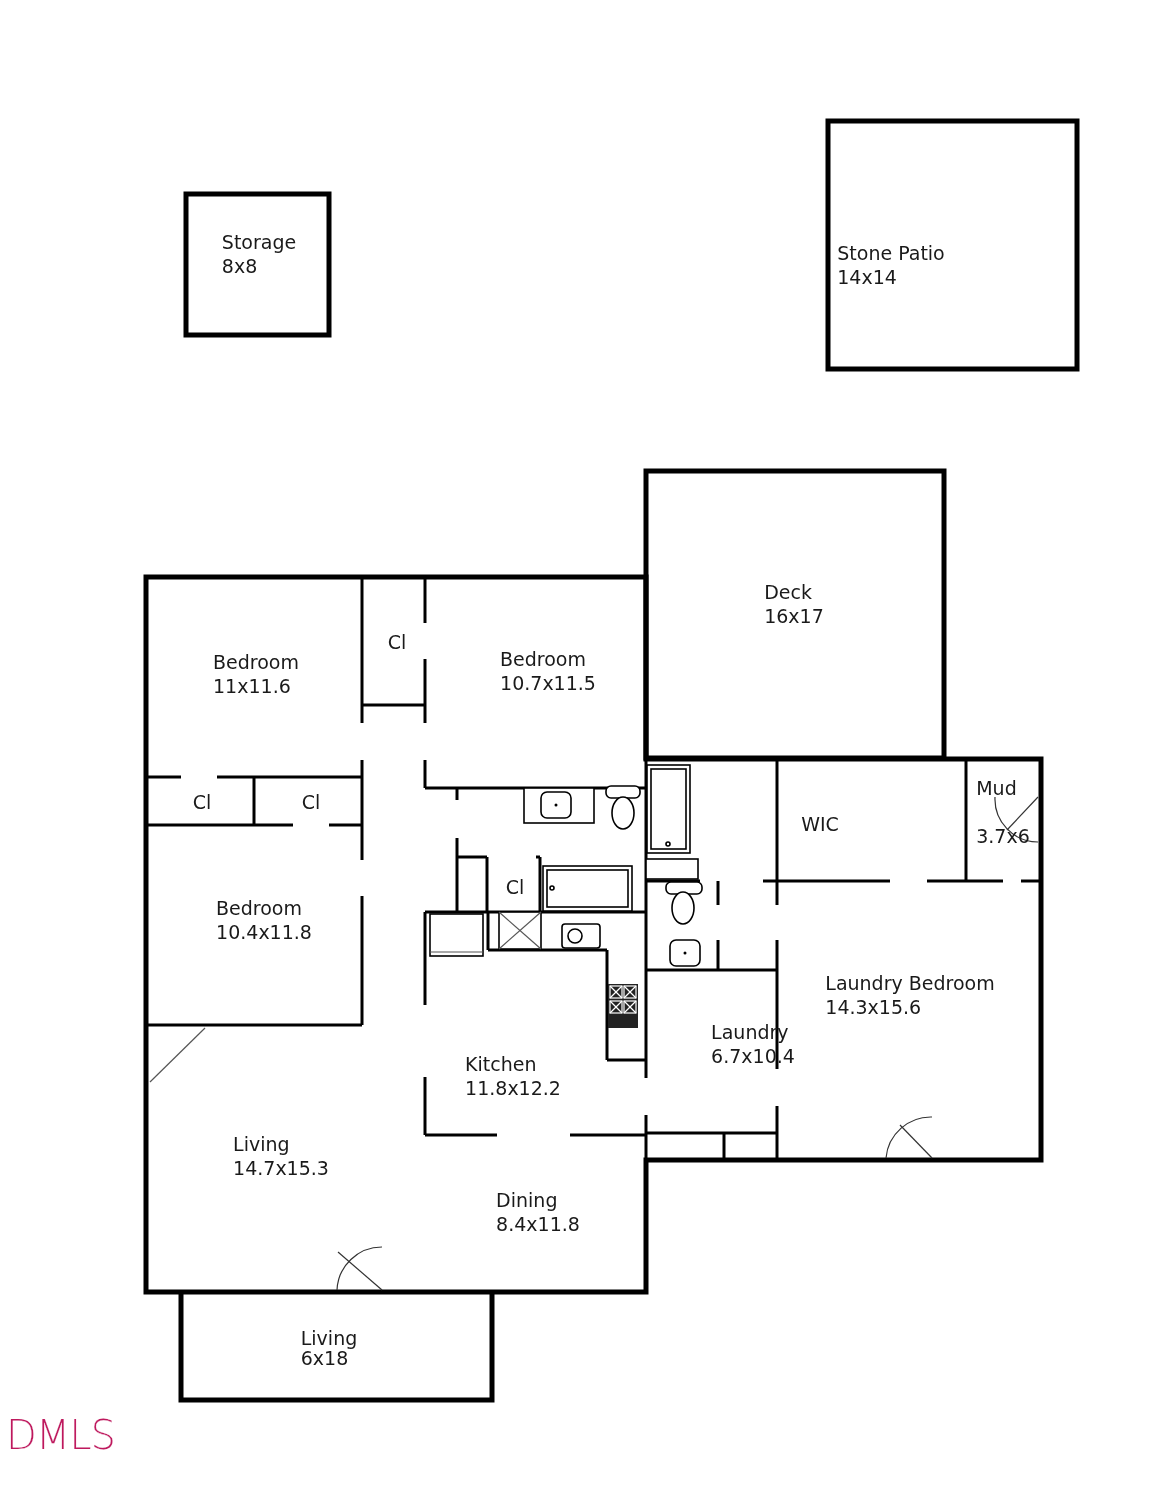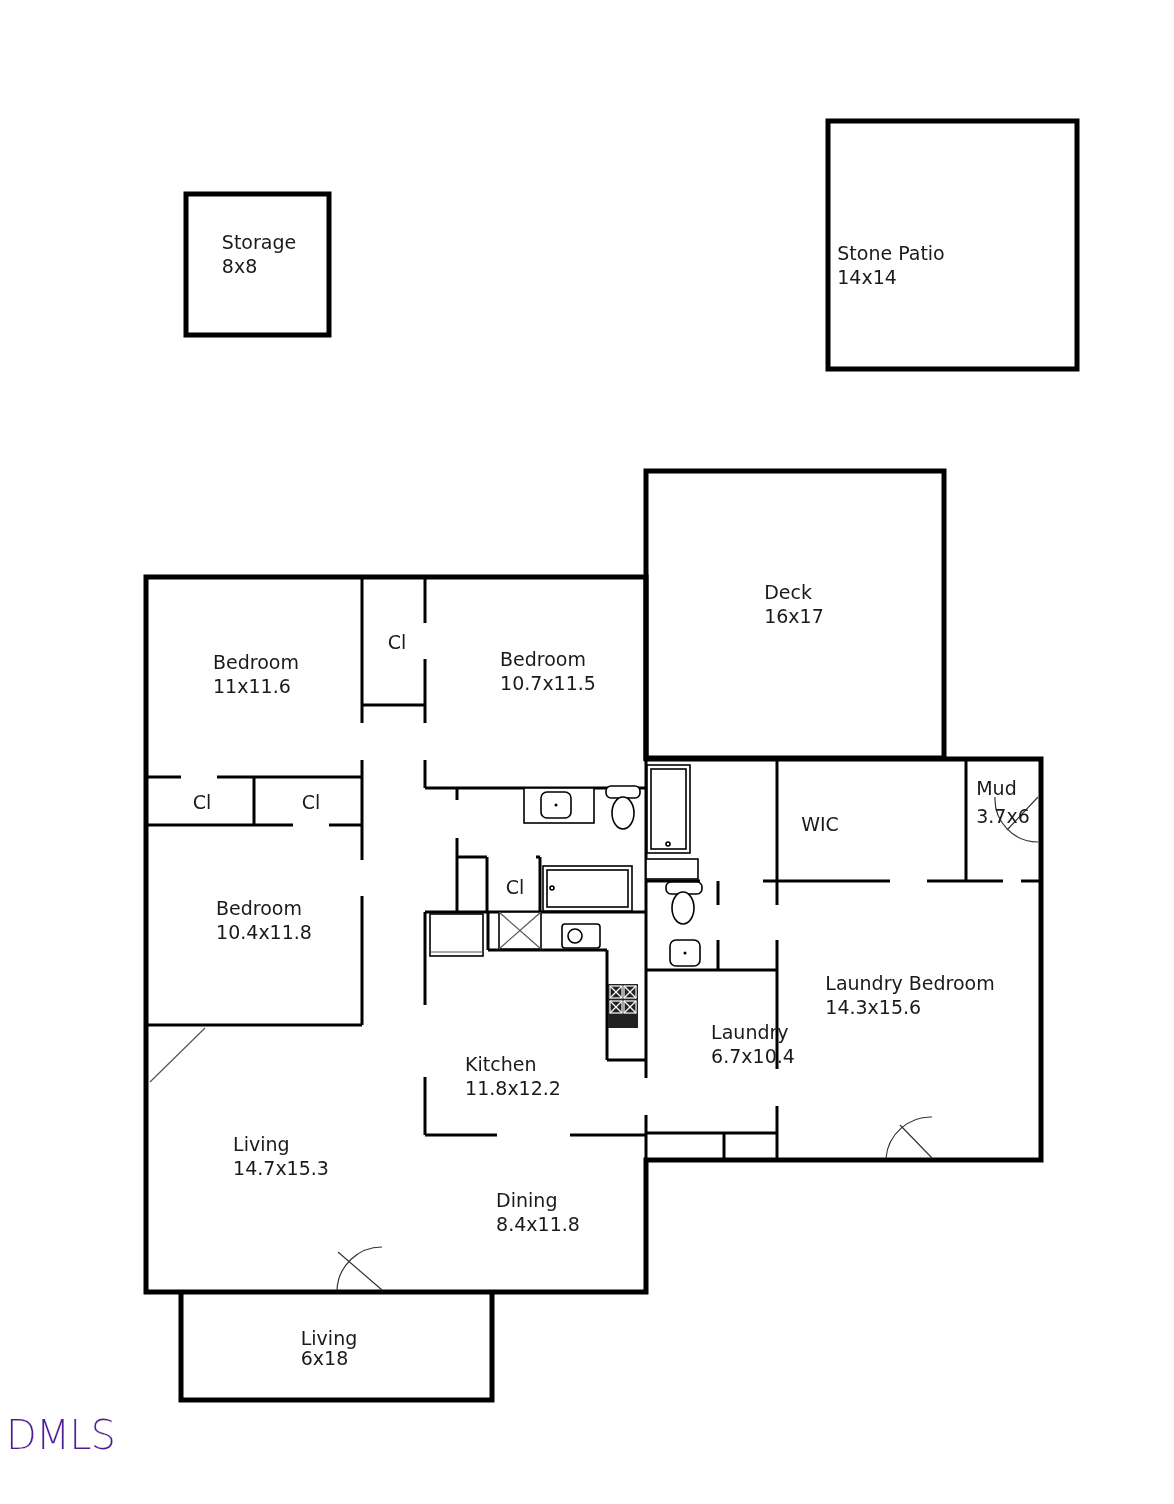--- a/index.html
+++ b/index.html
@@ -8,21 +8,21 @@
   svg { position: absolute; left: 0; top: 0; }
   .wall-ext { stroke: #000; stroke-width: 5; fill: none; stroke-linecap: square; }
   .wall-int { stroke: #000; stroke-width: 3; fill: none; stroke-linecap: butt; }
   .fixture { stroke: #000; stroke-width: 1.6; fill: #fff; }
   .fixture-thin { stroke: #555; stroke-width: 1.2; fill: none; }
   .door-arc { stroke: #333; stroke-width: 1.2; fill: none; }
   .label { position: absolute; font-size: 19px; line-height: 24px;
            white-space: nowrap; transform: translate(-50%, 0); }
   .label .name, .label .dims { display: block; }
   .watermark { position: absolute; left: 6px; top: 1412px; font-family: "DejaVu Sans", sans-serif;
-               font-size: 40px; font-weight: 100; letter-spacing: -1px; color: #4c1d95;
+               font-size: 40px; font-weight: 100; letter-spacing: -1px; color: #be185d;
                -webkit-text-stroke: 0.2px #fff; }
 </style>
 </head>
 <body>
 
 <svg width="1174" height="1504" viewBox="0 0 1174 1504" xmlns="http://www.w3.org/2000/svg">
 
   <rect class="wall-ext" x="186" y="194" width="143" height="141"></rect>
   <rect class="wall-ext" x="828" y="121" width="249" height="248"></rect>
 
@@ -162,21 +162,21 @@
 </div>
 <div class="label" style="left:264px;top:896px;">
   <span class="name">Bedroom</span>
   <span class="dims">10.4x11.8</span>
 </div>
 <div class="label" style="left:820px;top:812px;">
   <span class="name">WIC</span>
 </div>
 <div class="label" style="left:1003px;top:776px;">
   <span class="name">Mud</span>
-  <span class="dims" style="margin-top:4px;">3.7x6</span>
+  <span class="dims" style="margin-top:24px;">3.7x6</span>
 </div>
 <div class="label" style="left:513px;top:1005px;margin-top:47px;">
   <span class="name">Kitchen</span>
   <span class="dims">11.8x12.2</span>
 </div>
 <div class="label" style="left:713px;top:1020px;margin-left:40px;">
   <span class="name">Laundry</span>
   <span class="dims">6.7x10.4</span>
 </div>
 <div class="label" style="left:910px;top:971px;">

